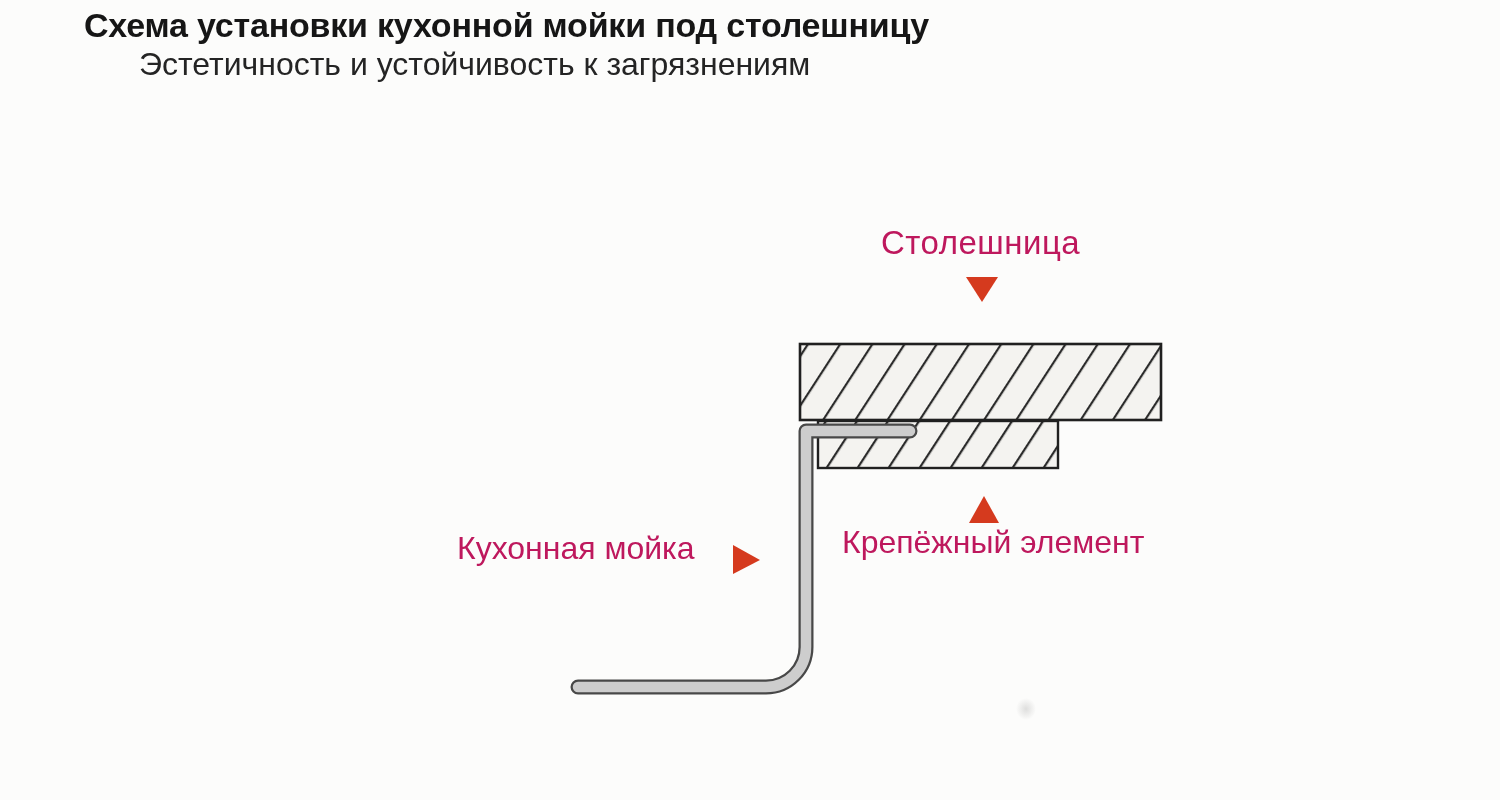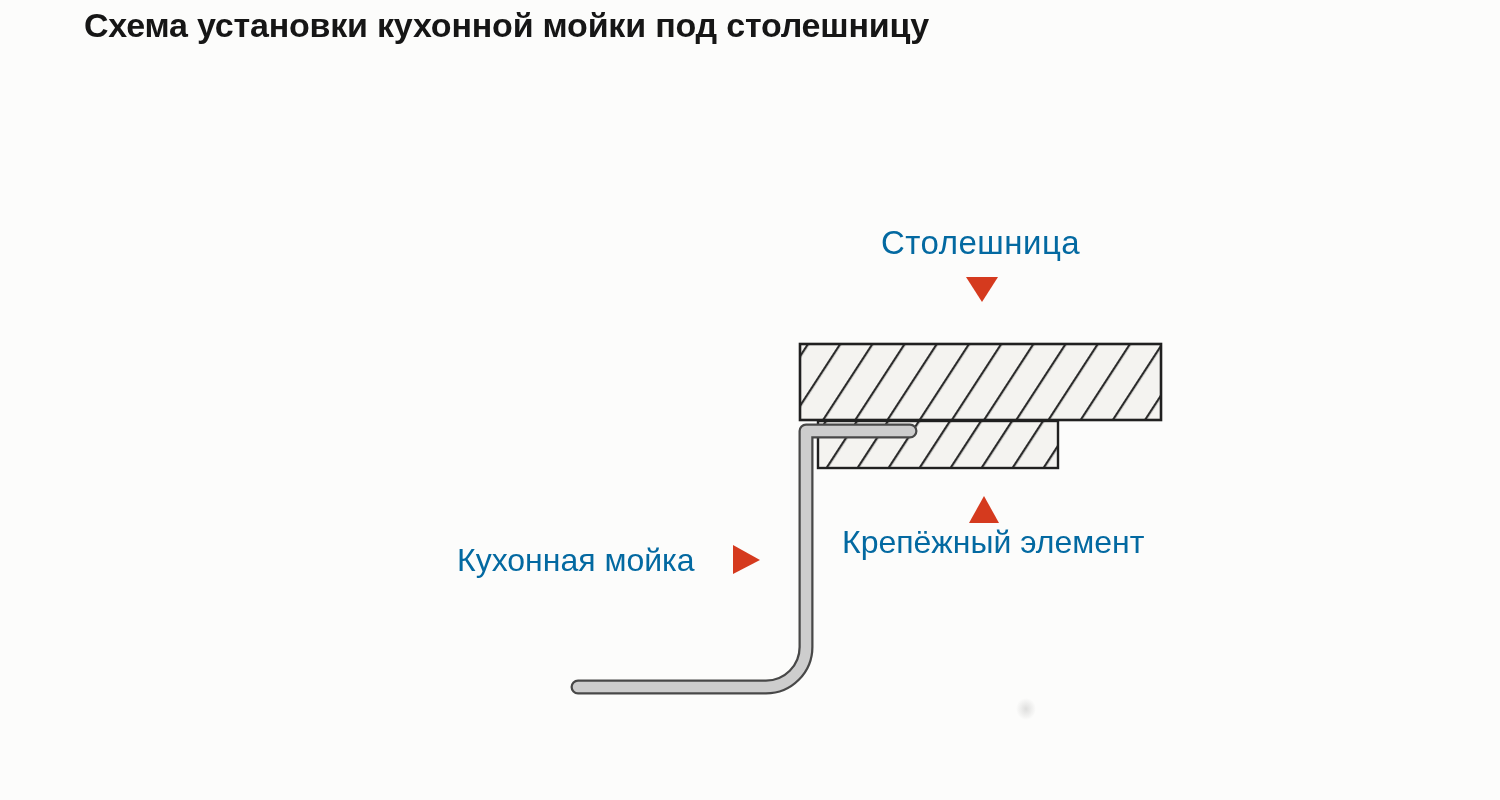--- a/index.html
+++ b/index.html
@@ -32,25 +32,25 @@
   .subtitle{
     position:absolute;left:139px;top:46px;
     font-size:32px;font-weight:400;color:var(--text-dark);
     white-space:nowrap;
   }
   .diagram-svg{
     position:absolute;left:0;top:0;
   }
   .label{
     position:absolute;
-    font-size:32px;color:#0369a1;
+    font-size:32px;color:#be185d;
     white-space:nowrap;
   }
   .label-countertop{left:881px;top:224px;font-size:33px;letter-spacing:0.5px;}
-  .label-sink{left:457px;top:542px;}
+  .label-sink{left:457px;top:530px;}
   .label-fastener{left:842px;top:524px;}
   .tri{position:absolute;width:0;height:0;}
   .tri-down{
     left:966px;top:277px;
     border-left:16px solid transparent;
     border-right:16px solid transparent;
     border-top:25px solid var(--accent-red);
   }
   .tri-right{
     left:733px;top:545px;
@@ -69,20 +69,21 @@
     background:radial-gradient(closest-side,#dededd,rgba(252,252,251,0));
     border-radius:50%;
   }
 </style>
 </head>
 <body>
 
 <div class="canvas">
 
   <div class="title">Схема установки кухонной мойки под столешницу</div>
+  <div class="subtitle">Эстетичность и устойчивость к загрязнениям</div>
 
   <svg class="diagram-svg" width="1500" height="800" viewBox="0 0 1500 800" xmlns="http://www.w3.org/2000/svg">
     <defs>
       <pattern id="hatchA" width="27" height="27" patternUnits="userSpaceOnUse" patternTransform="rotate(33)">
         <rect width="27" height="27" style="fill:var(--hatch-bg,#f4f3f0)"></rect>
         <line x1="1" y1="-2" x2="1" y2="29" style="stroke:var(--hatch-line,#2b2b2b);stroke-width:2.4"></line>
       </pattern>
       <pattern id="hatchB" width="26" height="26" patternUnits="userSpaceOnUse" patternTransform="rotate(33) translate(11 0)">
         <rect width="26" height="26" style="fill:var(--hatch-bg,#f4f3f0)"></rect>
         <line x1="1" y1="-2" x2="1" y2="28" style="stroke:var(--hatch-line,#2b2b2b);stroke-width:2.5"></line>

